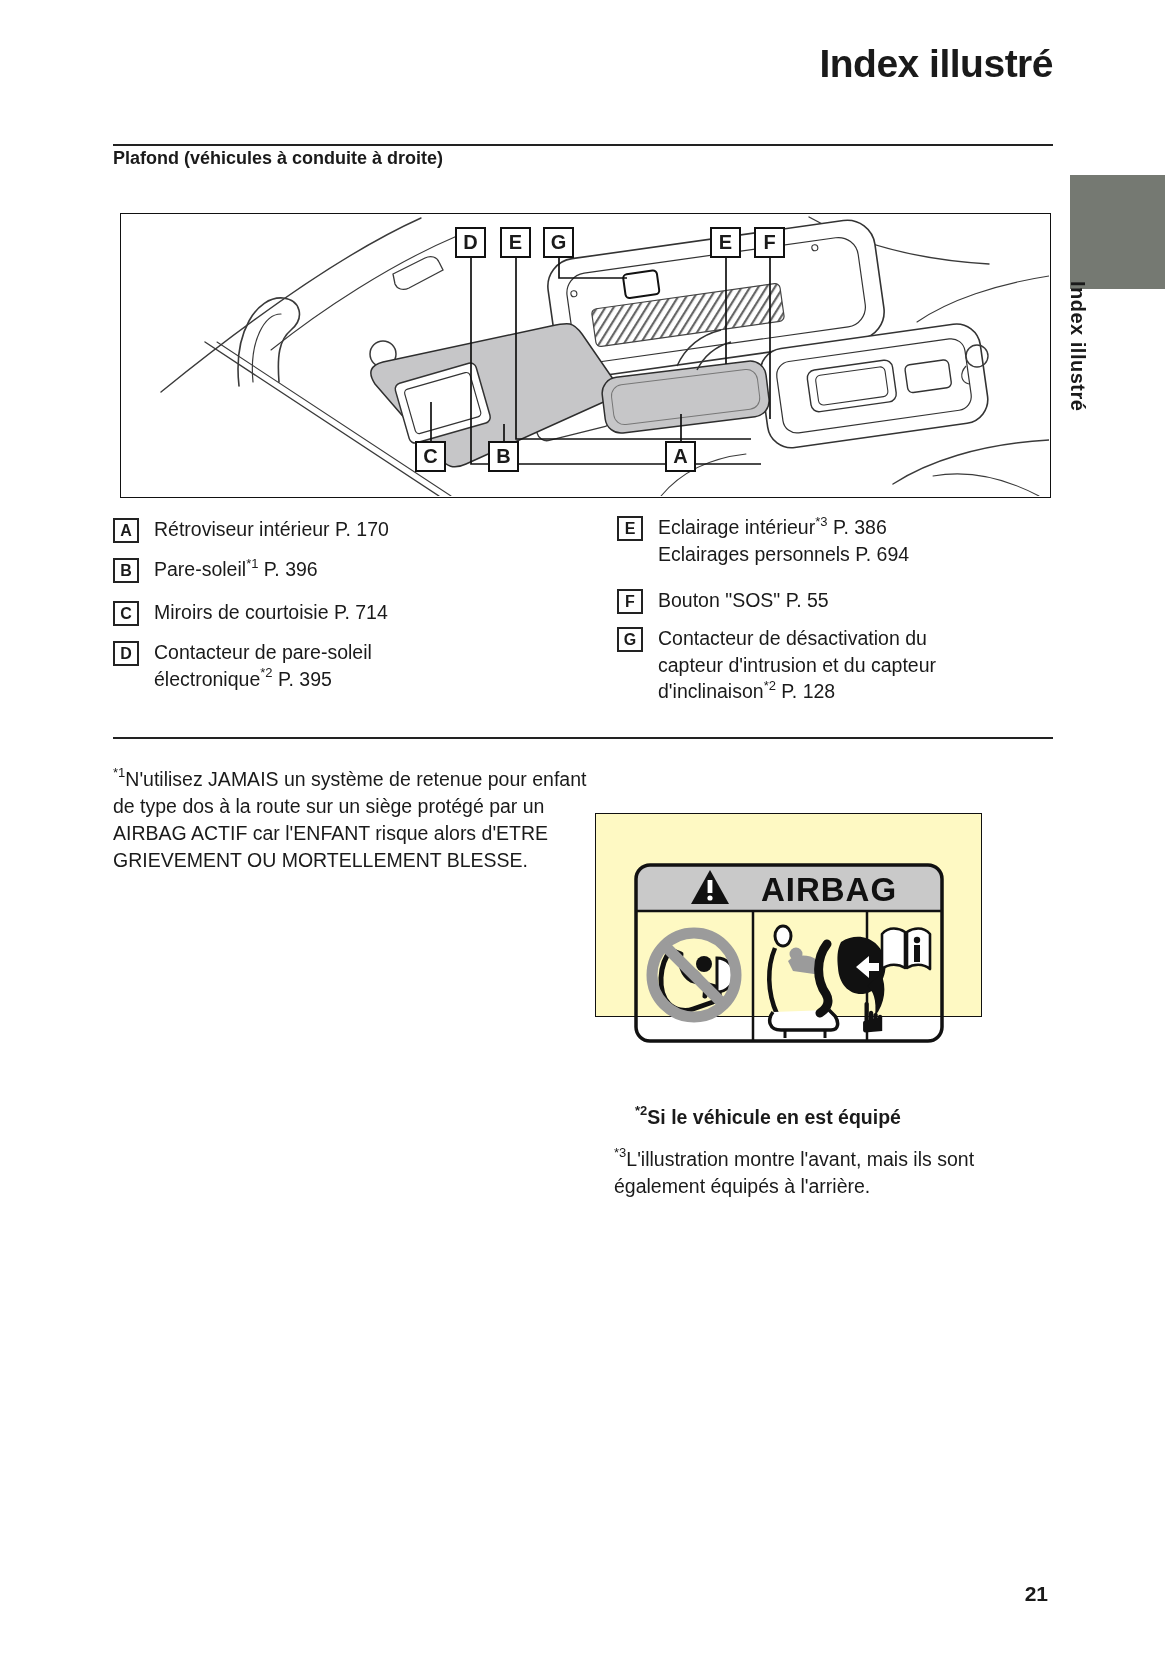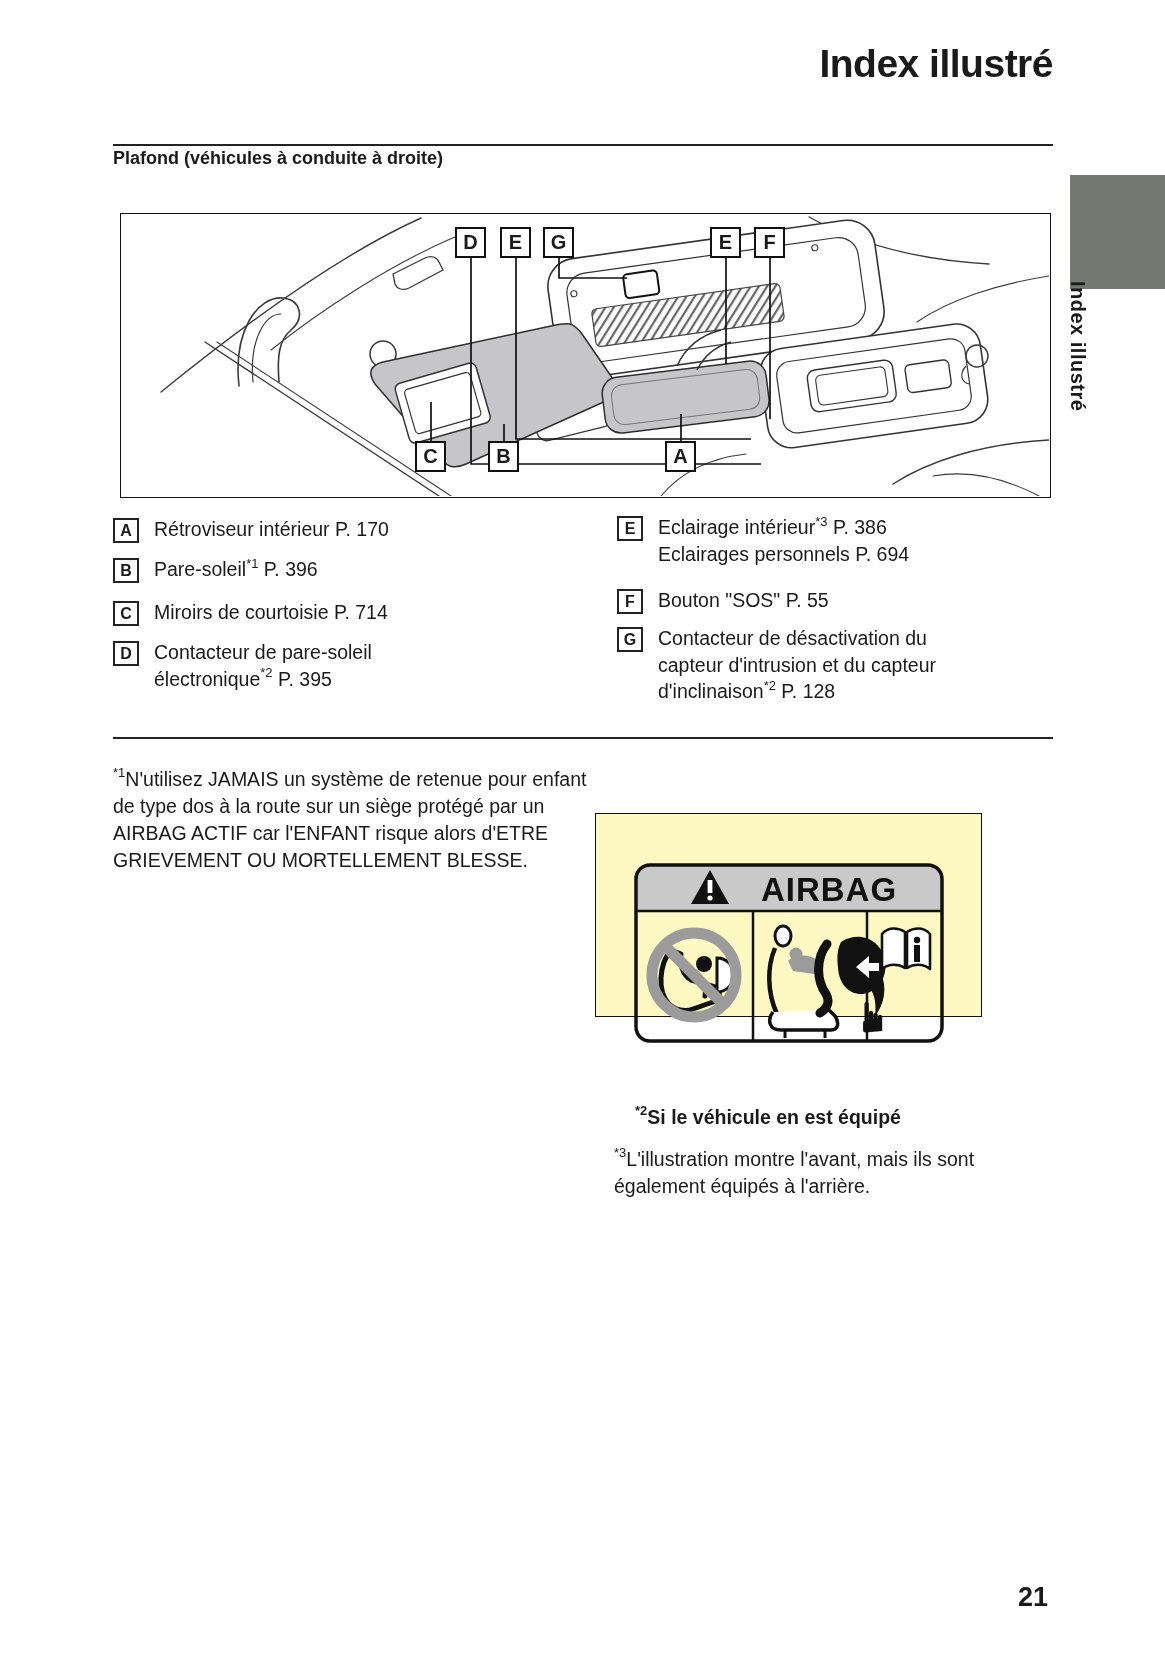--- a/index.html
+++ b/index.html
@@ -36,21 +36,21 @@
 
   .fn{position:absolute;font-size:19.5px;line-height:27px;}
   .fn sup{top:-2px;}
   #fn1{left:113px;top:766px;width:480px;}
   #fn2{left:635px;top:1104px;width:420px;font-weight:bold;}
   #fn3{left:614px;top:1146px;width:408px;}
 
   .airbag-outer{position:absolute;left:595px;top:813px;width:387px;height:204px;border:1.5px solid #111;background:#fef9c3;}
   .airbag-outer svg{position:absolute;left:37px;top:48px;}
 
-  .page-number{position:absolute;top:1582px;right:117px;font-size:27px;font-weight:bold;}
+  .page-number{position:absolute;top:1582px;right:117px;font-size:21px;font-weight:bold;}
 </style>
 </head>
 <body>
 
 <div class="page">
 
   <div class="title">Index illustré</div>
   <div class="rule rule1"></div>
   <div class="section-heading">Plafond (véhicules à conduite à droite)</div>
 

